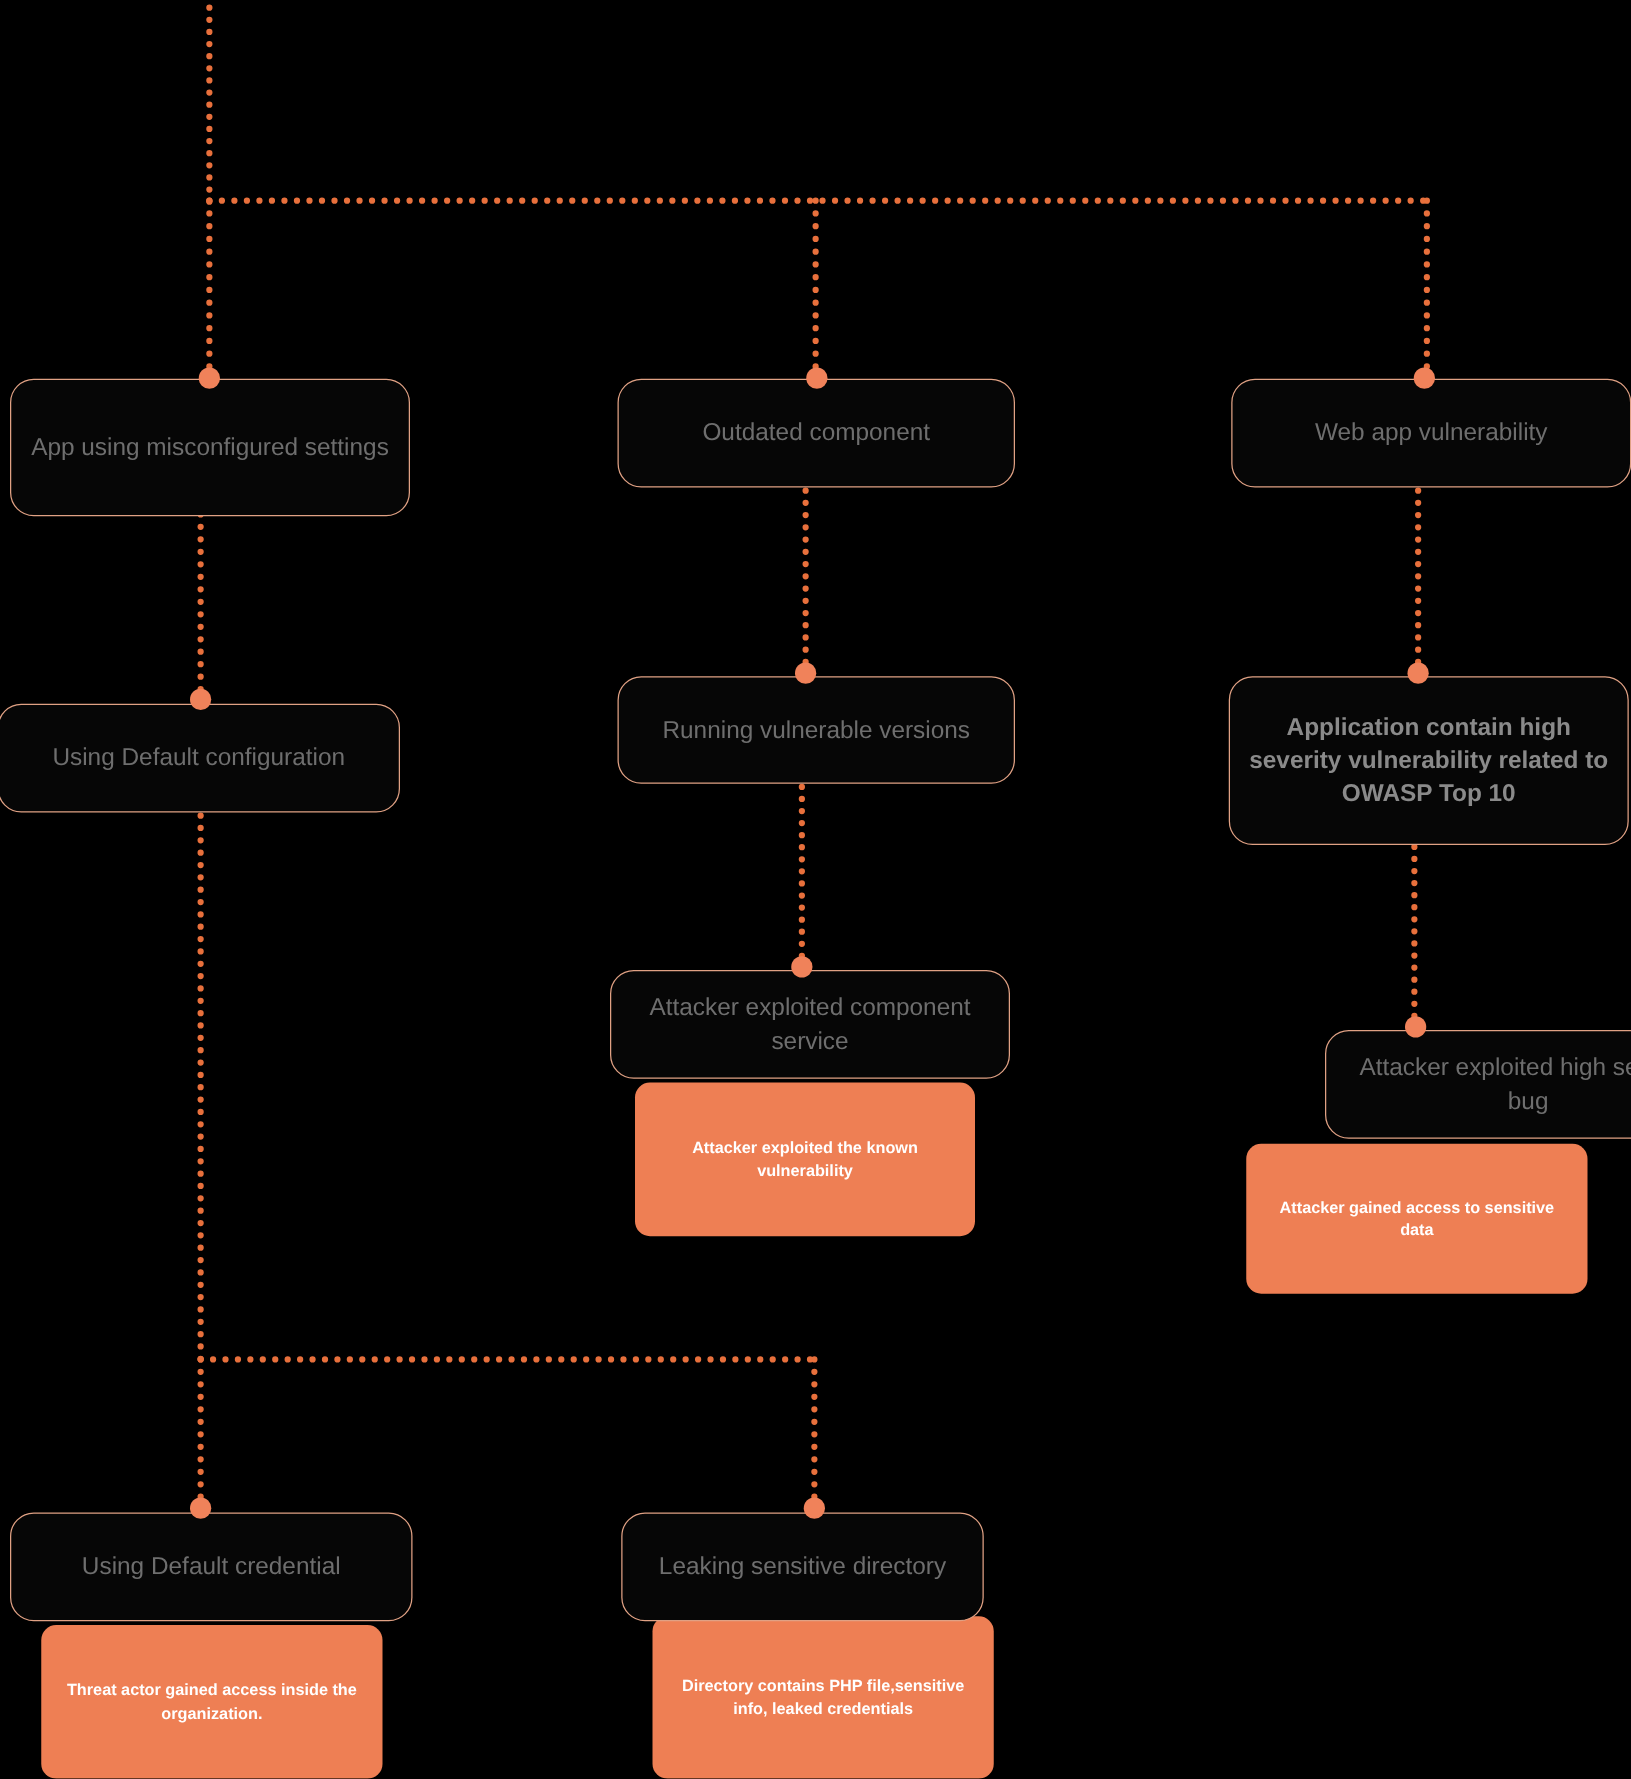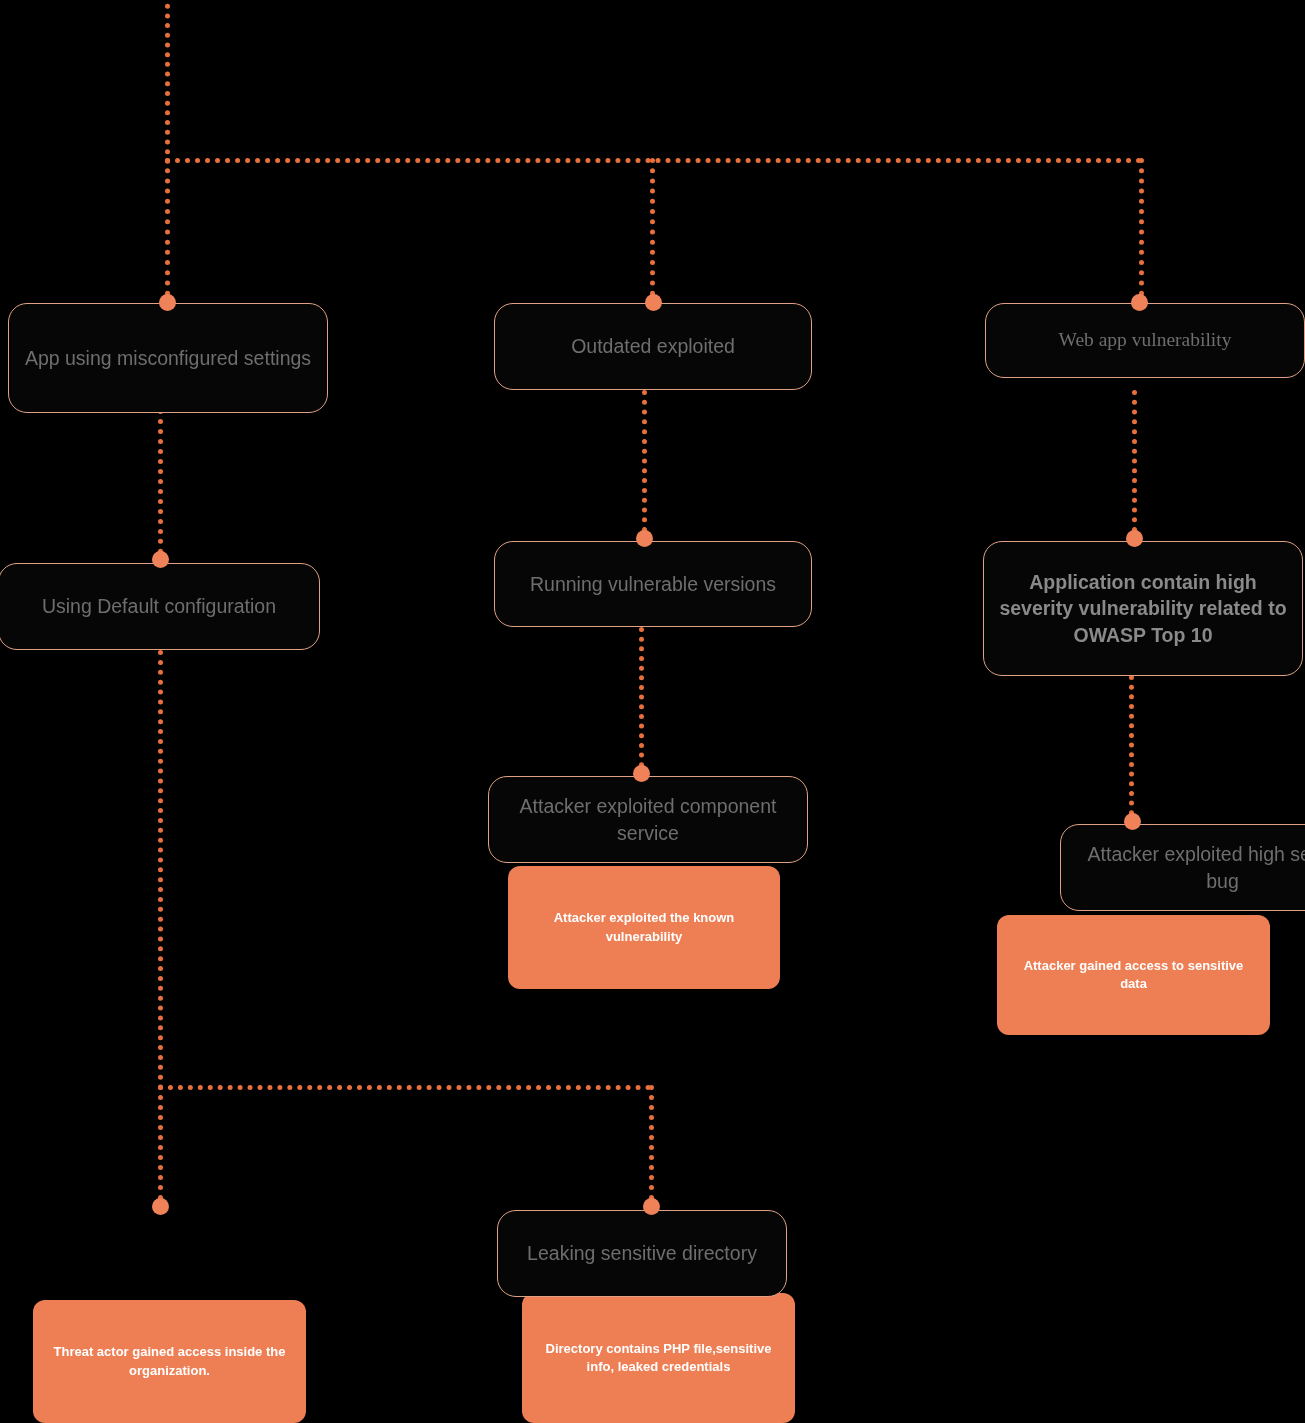--- a/index.html
+++ b/index.html
@@ -127,25 +127,25 @@
   <div class="callout" style="left:522px; top:1293px; width:273px; height:130px;">
     <span class="node-text">Directory contains PHP file,sensitive info, leaked credentials</span>
   </div>
 
   <div class="node" style="left:8px; top:303px; width:320px; height:110px;">
     <span class="node-text">App using misconfigured settings</span>
   </div>
   <div class="node-dot" style="left:159px; top:294px;"></div>
 
   <div class="node" style="left:494px; top:303px; width:318px; height:87px;">
-    <span class="node-text">Outdated exploited</span>
+    <span class="node-text">Outdated component</span>
   </div>
   <div class="node-dot" style="left:645px; top:294px;"></div>
 
-  <div class="node" style="left:985px; top:303px; width:320px; height:75px;font-family:Liberation Serif, serif;">
+  <div class="node" style="left:985px; top:303px; width:320px; height:87px;">
     <span class="node-text">Web app vulnerability</span>
   </div>
   <div class="node-dot" style="left:1131px; top:294px;"></div>
 
   <div class="node" style="left:-2px; top:563px; width:322px; height:87px;">
     <span class="node-text">Using Default configuration</span>
   </div>
   <div class="node-dot" style="left:152px; top:551px;"></div>
 
   <div class="node" style="left:494px; top:541px; width:318px; height:86px;">
@@ -161,20 +161,23 @@
   <div class="node" style="left:488px; top:776px; width:320px; height:87px;">
     <span class="node-text">Attacker exploited component service</span>
   </div>
   <div class="node-dot" style="left:633px; top:765px;"></div>
 
   <div class="node" style="left:1016px; top:824px; width:325px; height:87px;margin-left:44px;">
     <span class="node-text">Attacker exploited high severity bug</span>
   </div>
   <div class="node-dot" style="left:1124px; top:813px;"></div>
 
+  <div class="node" style="left:8px; top:1210px; width:322px; height:87px;">
+    <span class="node-text">Using Default credential</span>
+  </div>
   <div class="node-dot" style="left:152px; top:1198px;"></div>
 
   <div class="node" style="left:497px; top:1210px; width:290px; height:87px;">
     <span class="node-text">Leaking sensitive directory</span>
   </div>
   <div class="node-dot" style="left:643px; top:1198px;"></div>
 
 </div>
 
 </body></html>

